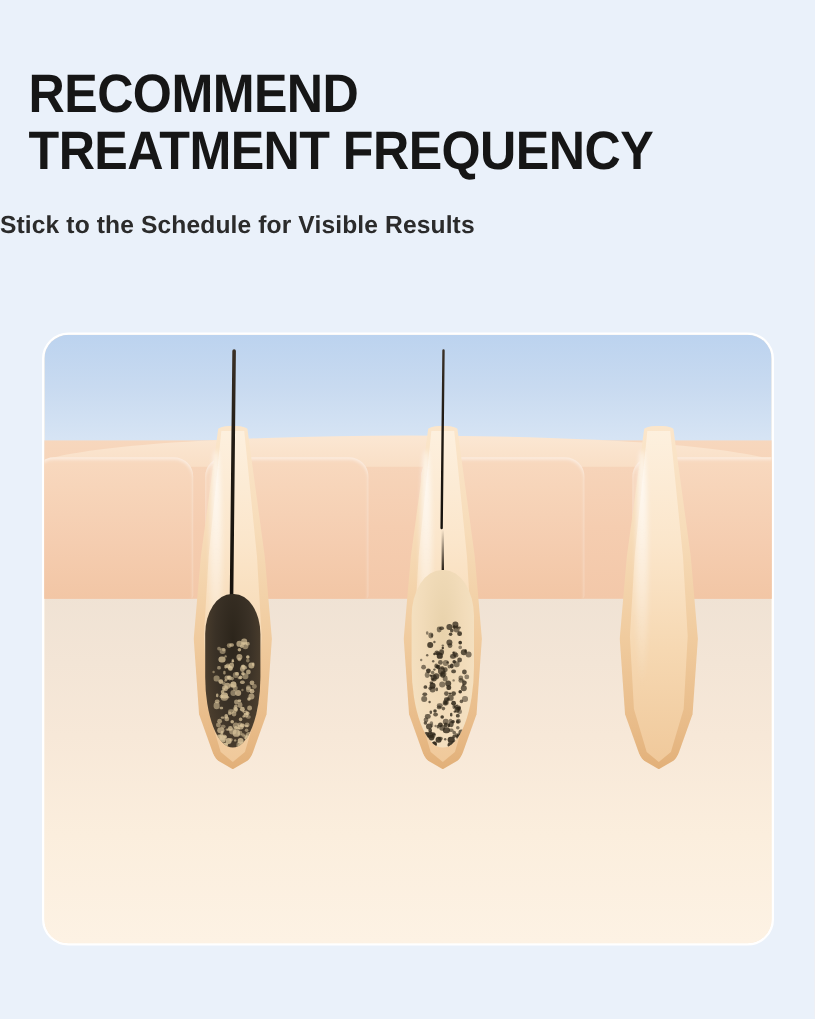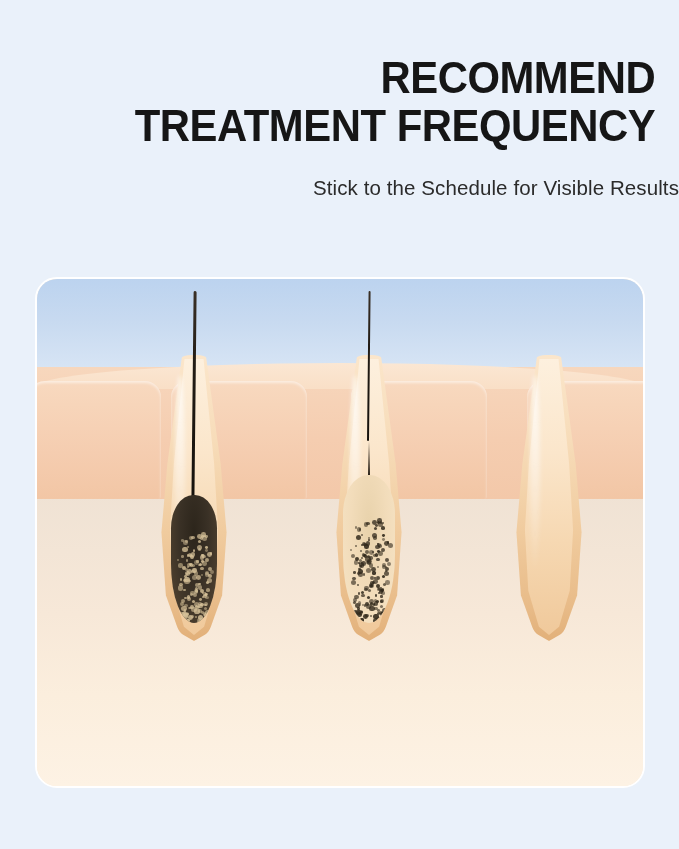--- a/index.html
+++ b/index.html
@@ -11,40 +11,40 @@
     height: 849px;
     background: #eaf1fa;
     font-family: "Liberation Sans", sans-serif;
     overflow: hidden;
     position: relative;
   }
 
   
   .header {
     padding-top: 54px;
-    text-align: right;
+    text-align: left;
   }
   .title {
     color: #161616;
     font-weight: bold;
     font-size: 45px;
     line-height: 48px;
     letter-spacing: -0.5px;
     transform: scaleX(0.93);
     margin: 0;
   }
   .title-line {
     display: block;
     white-space: nowrap;
   }
   .subtitle {
     margin: 26px 0 0 0;
     color: #2b2b2b;
     font-size: 20.5px;
-    font-weight: normal;
+    font-weight: bold;
     letter-spacing: 0.1px;
   }
 
   
   .card {
     position: absolute;
     left: 35px;
     top: 277px;
     width: 610px;
     height: 511px;

